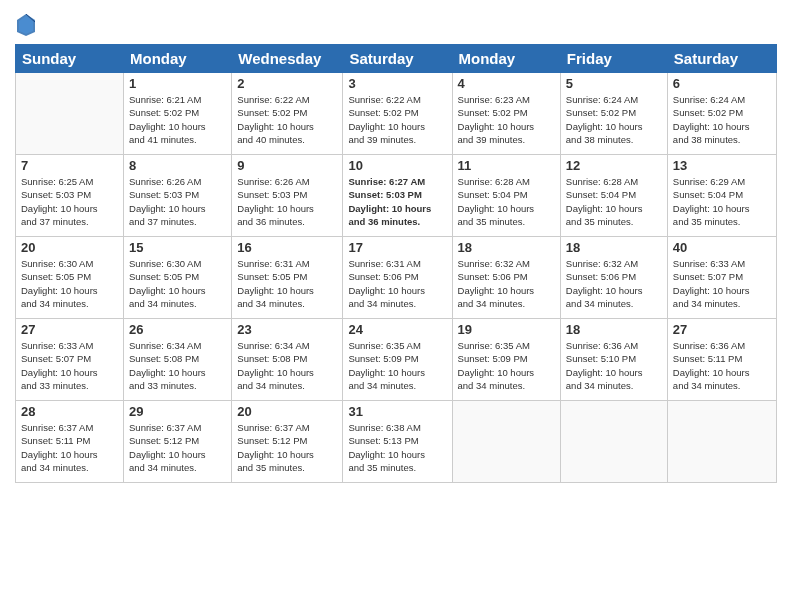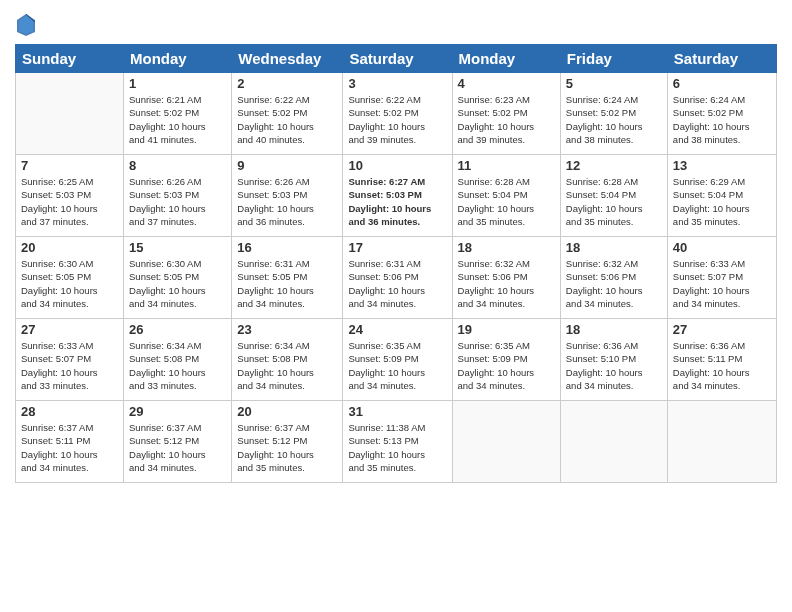--- a/index.html
+++ b/index.html
@@ -348,21 +348,21 @@
           </td>
           <td>
             <div class="day-number">20</div>
             <div class="day-info" style="white-space: pre-line;">Sunrise: 6:37 AM
 Sunset: 5:12 PM
 Daylight: 10 hours
 and 35 minutes.</div>
           </td>
           <td>
             <div class="day-number">31</div>
-            <div class="day-info" style="white-space: pre-line;">Sunrise: 11:38 AM
+            <div class="day-info" style="white-space: pre-line;">Sunrise: 6:38 AM
 Sunset: 5:13 PM
 Daylight: 10 hours
 and 35 minutes.</div>
           </td>
           <td class="empty"></td>
           <td class="empty"></td>
           <td class="empty"></td>
         </tr>
       </tbody>
   </table>

